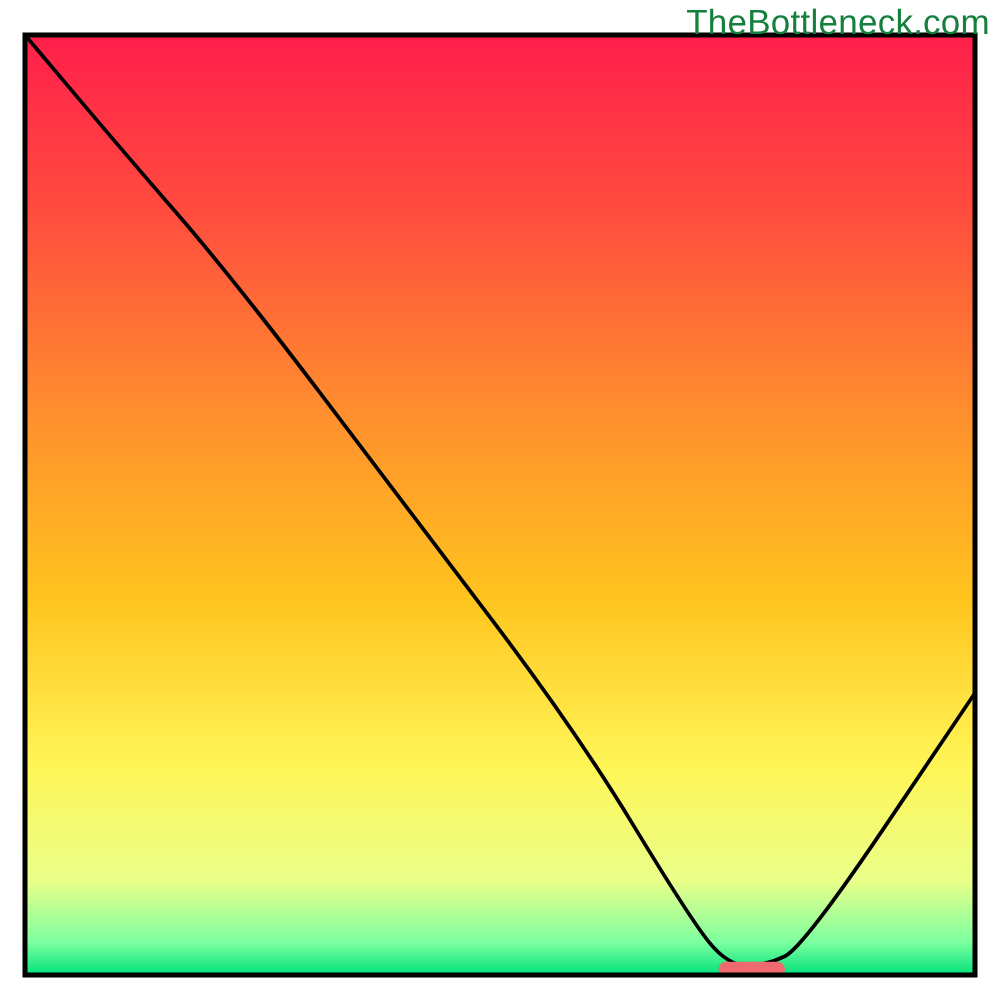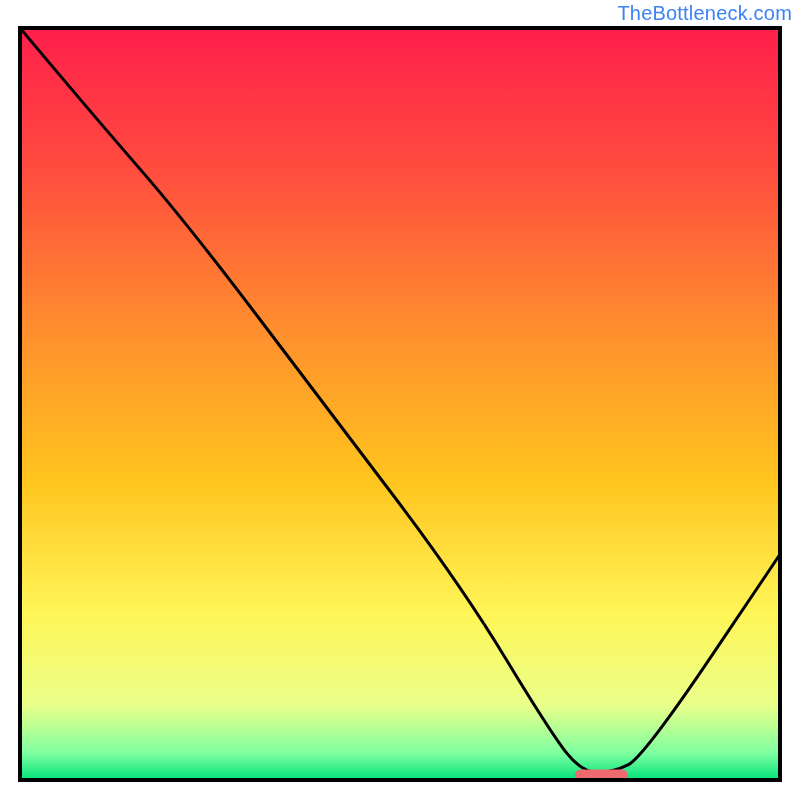--- a/index.html
+++ b/index.html
@@ -13,22 +13,22 @@
   }
   .wrap {
     position: relative;
     width: 800px;
     height: 800px;
   }
   .watermark {
     position: absolute;
     top: 2px;
     right: 8px;
-    color: #3b82f6;
-    font-size: 20px;
+    color: #15803d;
+    font-size: 28px;
     font-weight: 500;
     letter-spacing: 0.2px;
     z-index: 5;
     user-select: none;
   }
   svg {
     display: block;
   }
 </style>
 </head>

